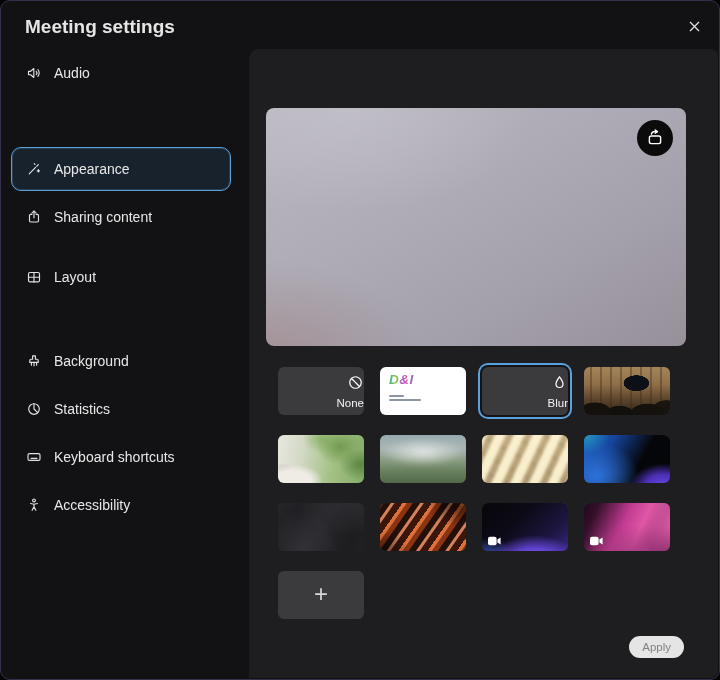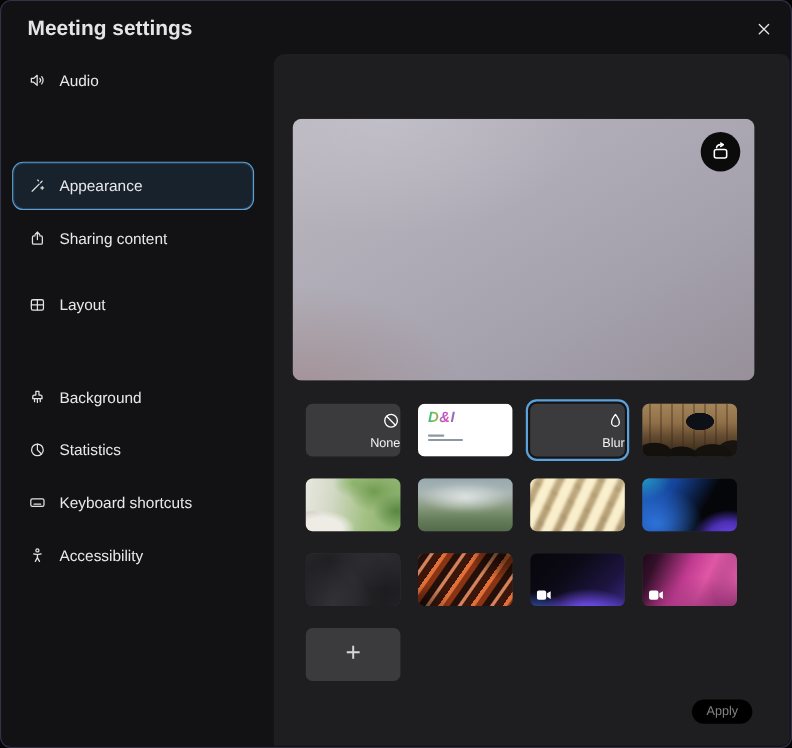--- a/index.html
+++ b/index.html
@@ -116,21 +116,21 @@
     radial-gradient(70px 55px at 55% 115%, #9c3579 0%, rgba(156,53,121,0) 72%),
     linear-gradient(115deg,#140812 0%,#35102a 18%,#c03a90 45%,#e057a6 62%,#7c2763 88%,#551d46 100%);}
 
   .cam-badge{position:absolute;left:6px;bottom:7px;width:13px;height:10px;z-index:2;}
 
   .add-tile{position:absolute;left:29px;top:522px;width:86px;height:48px;border-radius:6px;
     background:#3b3b3d;display:flex;align-items:center;justify-content:center;}
   .plus{font-size:24px;font-weight:300;color:#d6d6d6;line-height:24px;margin-top:-2px;}
 
   .apply{position:absolute;right:34px;bottom:20px;height:22px;padding:0 13px;border-radius:11px;
-    background:#000000;color:#828282;font-size:11.5px;line-height:22px;}
+    background:#e5e5e5;color:#828282;font-size:11.5px;line-height:22px;}
 </style>
 </head>
 <body>
 
 <div class="dialog">
 
   <div class="title">Meeting settings</div>
 
   <button class="close-btn">
     <svg class="ic" width="15" height="15" viewBox="0 0 16 16" style="stroke-width:1.3">

